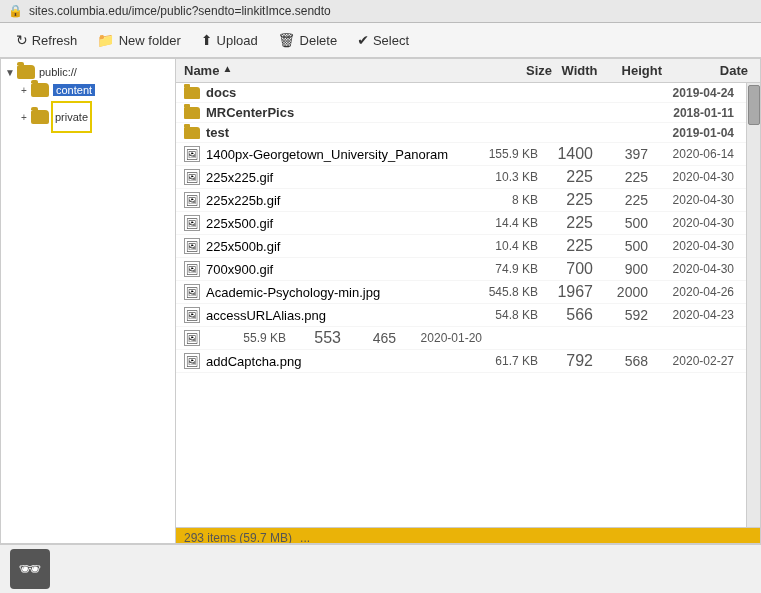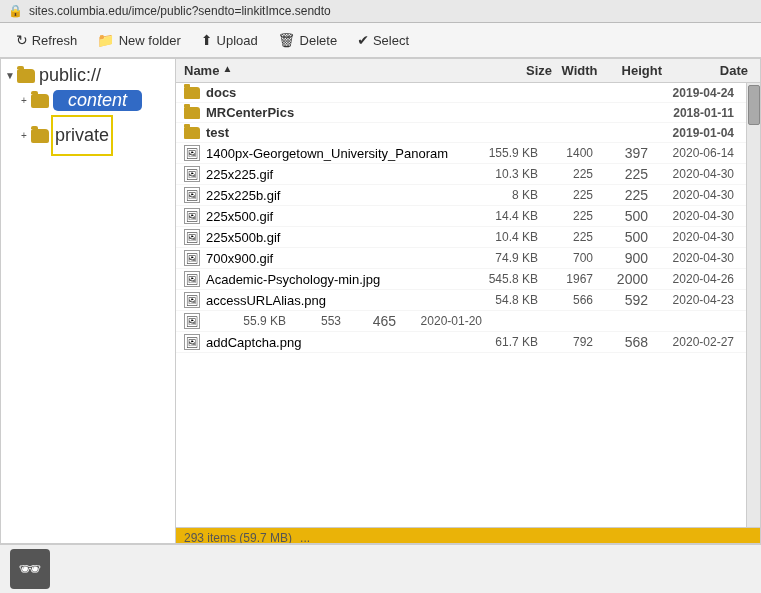--- a/index.html
+++ b/index.html
@@ -94,29 +94,28 @@
       content: '';
       position: absolute;
       top: -3px;
       left: 0;
       width: 7px;
       height: 3px;
       background: #c8a020;
       border-radius: 2px 2px 0 0;
     }
     .tree-label {
-      font-size: 18px;
+      font-size: 11px;
       color: #333;
     }
     .tree-label.selected {
       background: #316ac5;
       color: white;
-      padding: 0 15px;
-      border-radius: 5px;
-      font-style: italic;
+      padding: 0 3px;
+      border-radius: 0;
     }
     .tree-root {
       padding-left: 2px;
     }
     .tree-child {
       padding-left: 16px;
     }
 
     
     .file-area {
@@ -187,21 +186,21 @@
       align-items: center;
       justify-content: center;
     }
     .file-icon-img::after {
       content: '🖼';
       font-size: 10px;
     }
 
     .file-name { flex: 1; min-width: 200px; overflow: hidden; text-overflow: ellipsis; white-space: nowrap; }
     .file-size { width: 80px; text-align: right; font-size: 12px; color: #555; }
-    .file-width { width: 55px; text-align: right; font-size: 12px; color: #555; }
+    .file-width { width: 55px; text-align: right; font-size: 16px; color: #555; }
     .file-height { width: 55px; text-align: right; font-size: 14px; color: #555; }
     .file-date { width: 90px; text-align: right; font-size: 12px; color: #555; padding-right: 4px; }
 
     
     .statusbar {
       background: #eab308;
       border-top: 1px solid #ccc;
       padding: 3px 8px;
       font-size: 12px;
       color: #555;

